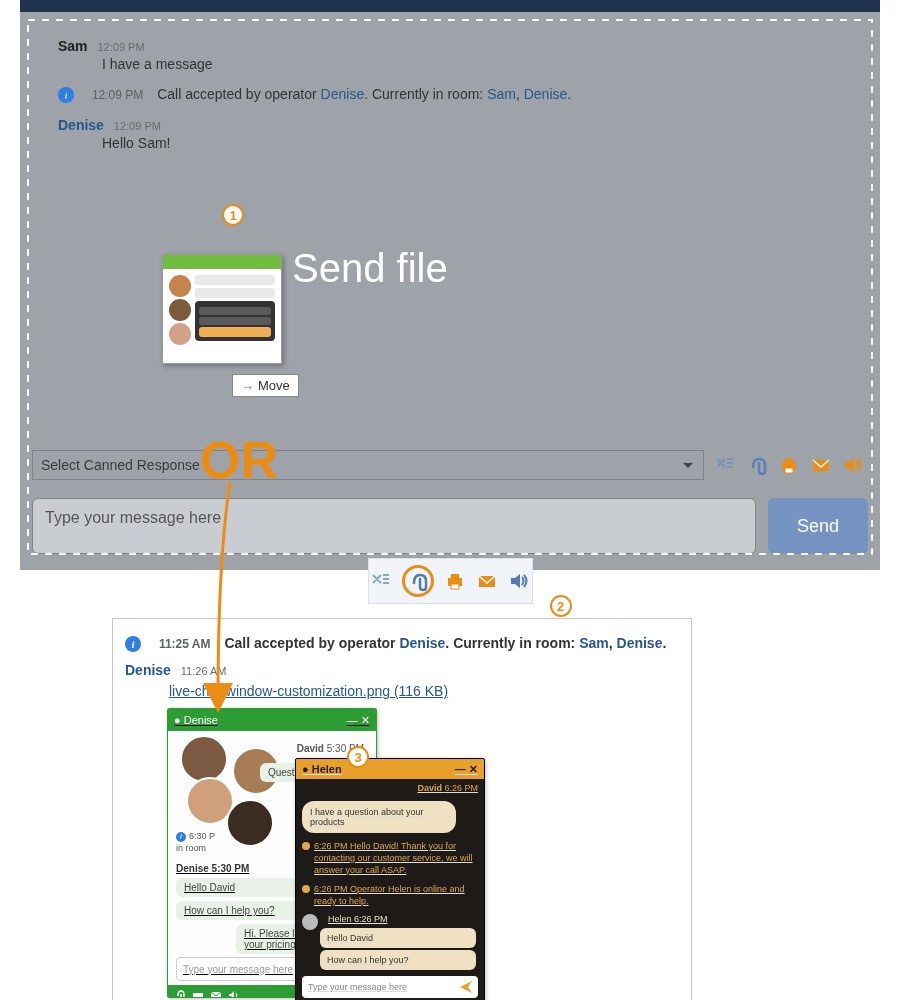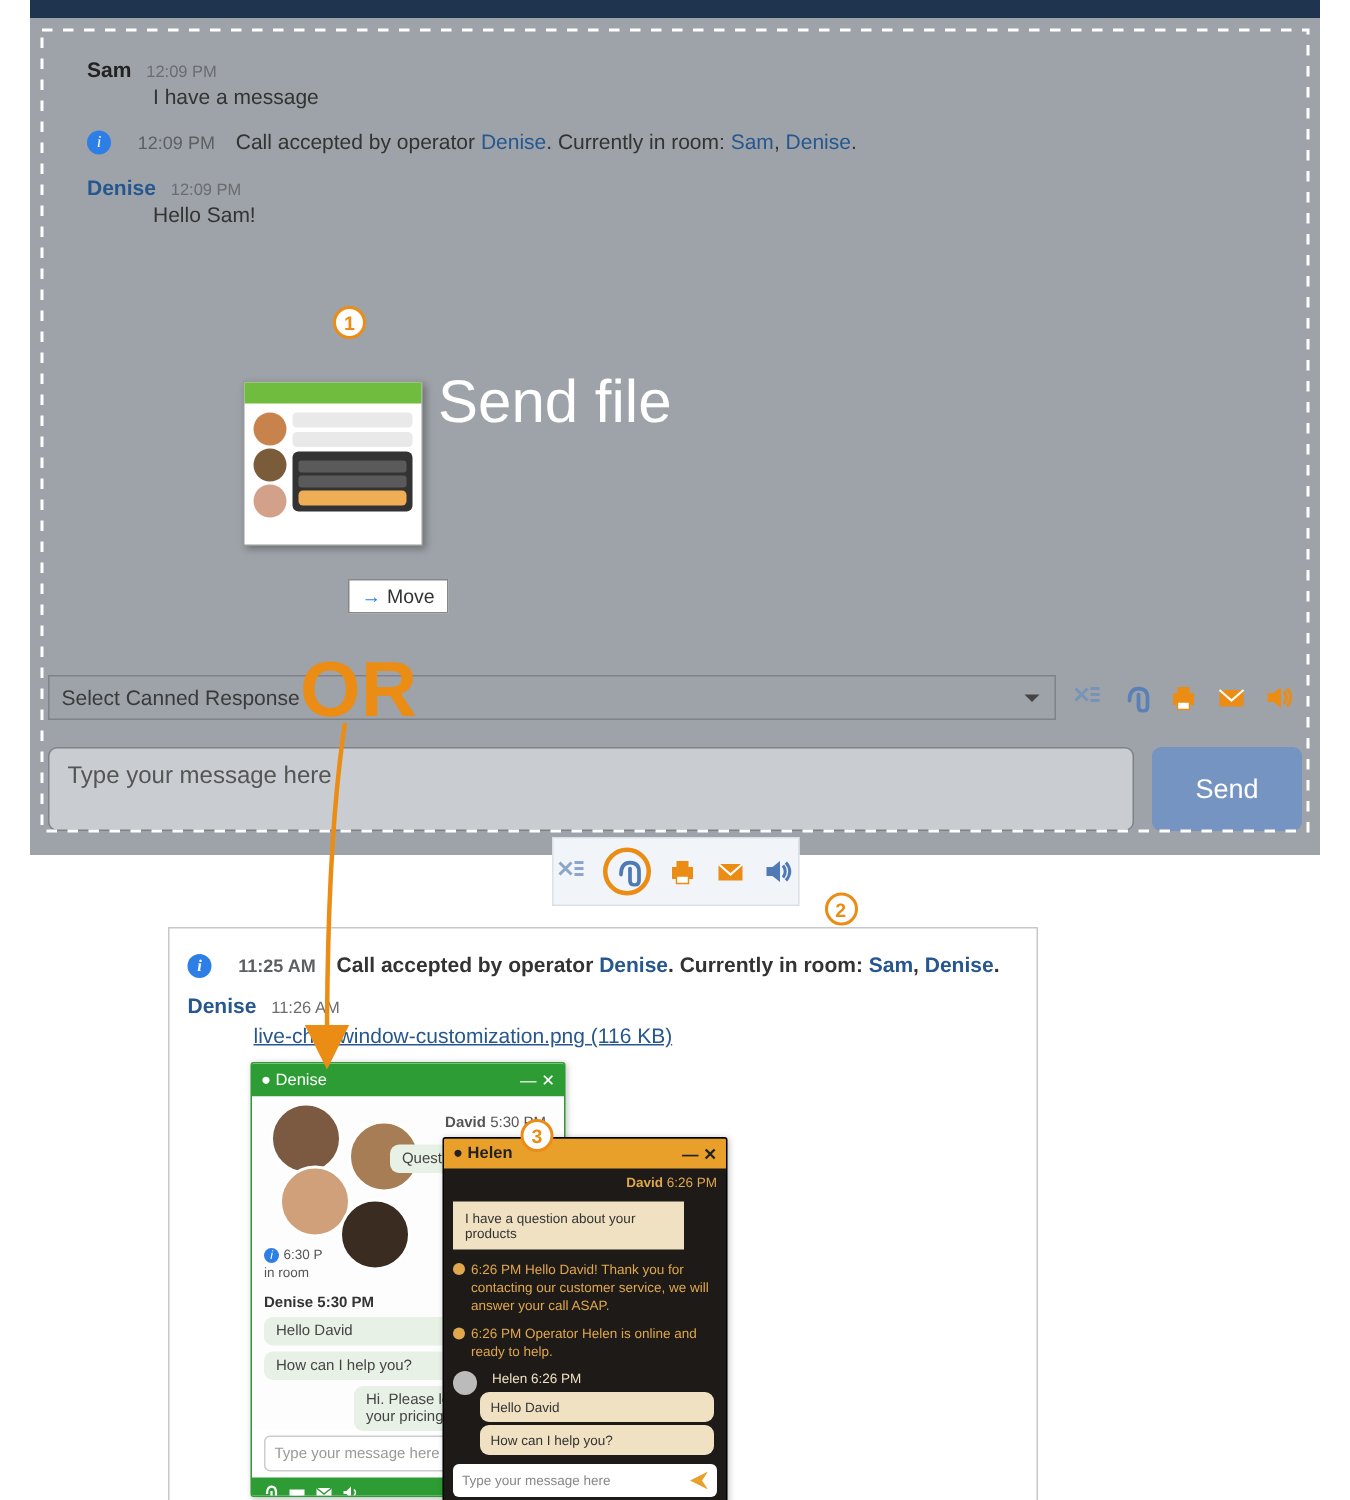--- a/index.html
+++ b/index.html
@@ -67,21 +67,21 @@
   .thumb-av.b { background: #7a5b3a; }
   .thumb-av.c { background: #d3a089; }
   .thumb-col2 { flex:1; display:flex; flex-direction:column; gap:3px; }
   .thumb-msg { background:#e9e9e9; border-radius:3px; height:10px; }
   .thumb-msg.dk { background:#efae56; }
   .thumb-mini { background:#333; border-radius:4px; padding:4px; }
   .thumb-mini .tm { height:8px; background:#5a5a5a; border-radius:2px; margin:2px 0;}
   .move-tag {
     position: absolute; left: 200px; top: 350px;
     background: #fff; border: 1px solid #888; padding: 3px 8px;
-    font-size: 13px; color: #333; margin-top: 12px;
+    font-size: 13px; color: #333;
   }
   .move-tag .arr { color: #2d7fe6; margin-right: 4px; }
   .send-file-label {
     position: absolute; left: 260px; top: 222px;
     color: #fff; font-size: 40px; font-weight: 500;
   }
   .or-label {
     position: absolute; left: 180px; top: 418px;
     color: #eb8c15; font-size: 52px; font-weight: 800; z-index: 20;
   }
@@ -134,21 +134,21 @@
     width: 580px; margin: 14px 0 0 112px;
     border: 1px solid #c5c8cc; padding: 12px 12px 18px 12px;
     position: relative; background: #fff;
   }
   .file-link { color: #26578f; text-decoration: underline; font-size: 14px; margin-left: 44px; }
 
   
   .mini-holder { position: relative; height: 310px; margin-top: 6px; }
   .mini-wnd {
     position: absolute; border-radius: 2px; box-shadow: 1px 1px 4px rgba(0,0,0,.25);
-    font-size: 11px; overflow: hidden; background: #fff;
+    font-size: 11px; overflow: hidden; background: #fff; text-decoration: underline;
   }
   .mini-green {
     left: 42px; top: 0; width: 210px; height: 290px;
     border: 1px solid #2e9c34;
   }
   .mg-head {
     height: 22px; background: #2e9c34; color: #fff; display: flex;
     align-items: center; padding: 0 6px; justify-content: space-between;
   }
   .mg-body { background: #fcfdfc; padding: 8px 8px 4px 8px; height: 222px; }
@@ -180,21 +180,21 @@
 
   .mini-black {
     left: 170px; top: 50px; width: 190px; height: 260px;
     background: #1d1a17; color: #ddd; border: 1px solid #000;
   }
   .mb-head {
     background:#e9a02b; height:20px; display:flex; align-items:center; justify-content:space-between;
     padding:0 6px; color:#222; font-weight:600; font-size:11px;
   }
   .mb-sub { display:flex; justify-content:flex-end; padding:4px 6px; font-size:9px; color:#e0a74c;}
-  .mb-bubble { background:#efe1c2; color:#333; font-size:9px; padding:6px 8px; margin:4px 28px 4px 6px; border-radius:0;}
+  .mb-bubble { background:#efe1c2; color:#333; font-size:9px; padding:6px 8px; margin:4px 28px 4px 6px; border-radius:12px;}
   .mb-sys { font-size:9px; color:#e0a74c; padding:4px 8px 4px 18px; position:relative; line-height:1.3;}
   .mb-sys .dot{position:absolute;left:6px;top:5px;width:8px;height:8px;border-radius:50%;background:#e0a74c;}
   .mb-op-row{font-size:9px;color:#efe1c2;padding:2px 8px;}
   .mb-op-msg{background:#efe1c2;color:#333;font-size:9px;padding:5px 7px;margin:2px 8px 2px 24px;border-radius:6px;}
   .mb-av{position:absolute;left:6px;width:16px;height:16px;border-radius:50%;background:#bbb;}
   .mb-input{margin:6px 6px 4px 6px;height:22px;background:#fff;border-radius:4px;display:flex;align-items:center;justify-content:space-between;padding:0 6px;font-size:9px;color:#888;}
   .mb-footer{background:#1d1a17;height:20px;display:flex;align-items:center;padding:0 6px;gap:6px;}
   .mb-credit{font-size:8px;color:#8a7a5c;margin-left:auto;}
   .od-badge{position:absolute; left:350px; top:30px;}
 </style>

